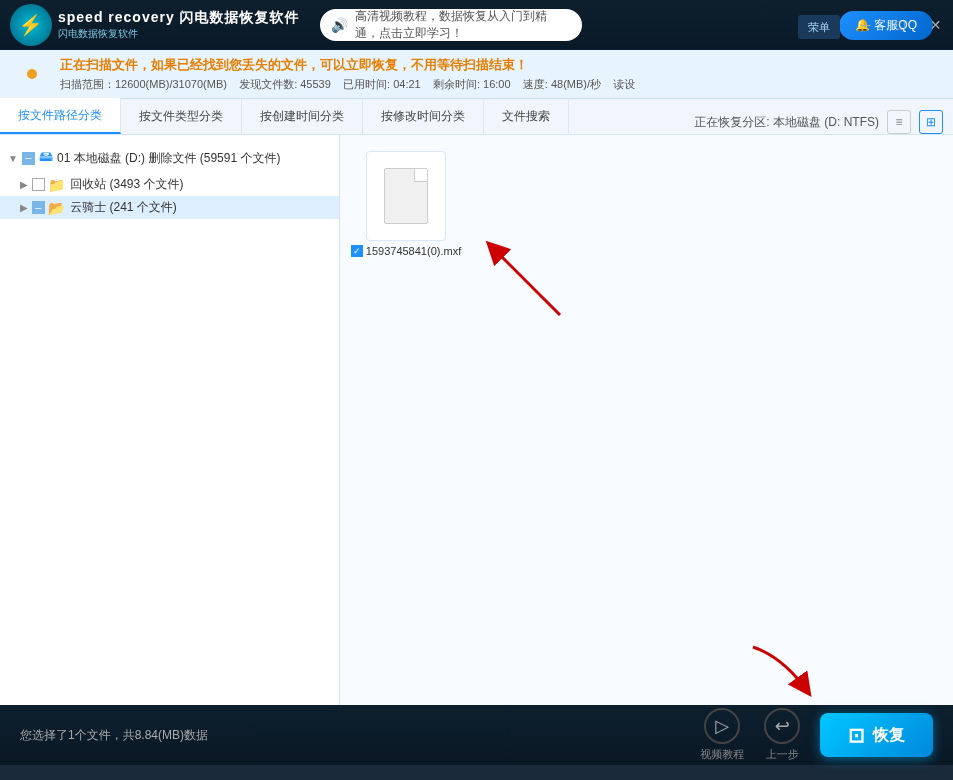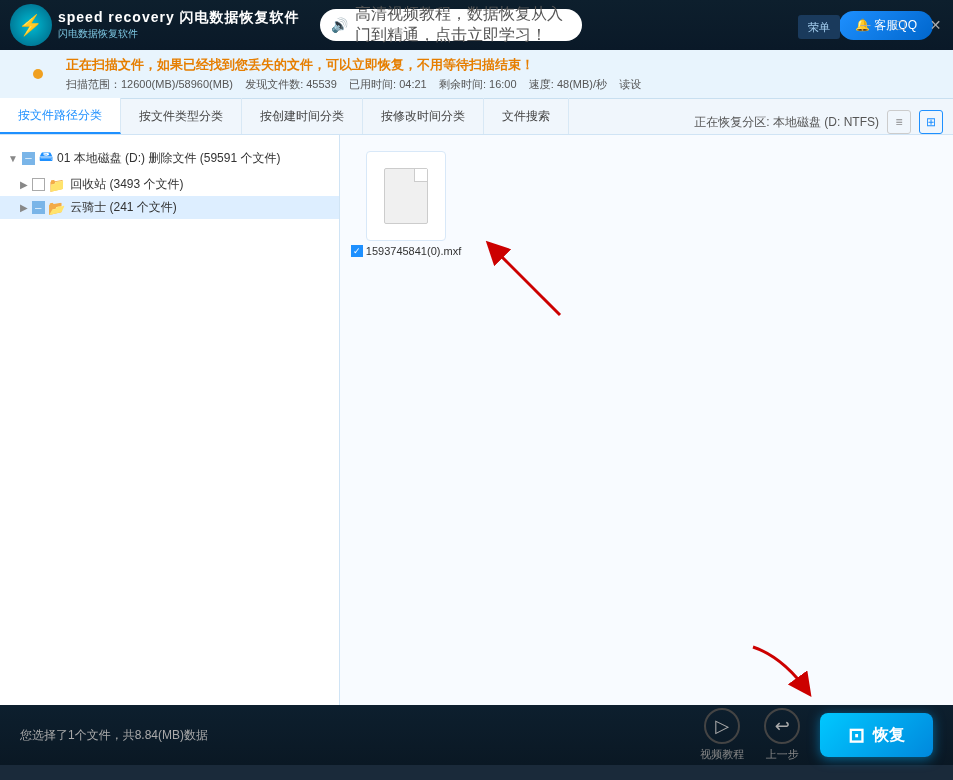--- a/index.html
+++ b/index.html
@@ -64,21 +64,21 @@
       align-items: center;
       padding: 0 12px;
       margin: 0 20px;
       gap: 6px;
     }
     .search-bar-icon {
       color: #999;
       font-size: 14px;
     }
     .search-bar-text {
-      font-size: 16px;
+      font-size: 12px;
       color: #555;
     }
     .window-controls {
       position: absolute;
       right: 0;
       top: 0;
       display: flex;
       align-items: center;
     }
     .menu-btn {
@@ -115,21 +115,21 @@
       margin-right: 10px;
       display: flex;
       align-items: center;
       gap: 4px;
     }
 
     
     .scan-bar {
       background: #e8f4fd;
       border-bottom: 1px solid #c8dff0;
-      padding: 6px 20px;
+      padding: 6px 14px;
       display: flex;
       align-items: center;
       gap: 10px;
     }
     .scan-icon {
       width: 36px;
       height: 36px;
       display: flex;
       align-items: center;
       justify-content: center;
@@ -434,21 +434,21 @@
   </div>
 </div>
 
 <div class="scan-bar">
   <div class="scan-icon">
     <div class="scan-dot"></div>
   </div>
   <div class="scan-info">
     <div class="scan-status">正在扫描文件，如果已经找到您丢失的文件，可以立即恢复，不用等待扫描结束！</div>
     <div class="scan-details">
-      <span>扫描范围：12600(MB)/58960(MB)</span>
+      <span>扫描范围：12600(MB)/31070(MB)</span>
       &nbsp;&nbsp;
       <span>发现文件数: 45539</span>
       &nbsp;&nbsp;
       <span>已用时间: 04:21</span>
       &nbsp;&nbsp;
       <span>剩余时间: 16:00</span>
       &nbsp;&nbsp;
       <span>速度: 48(MB)/秒</span>
       &nbsp;&nbsp;
       <span>读设</span>

